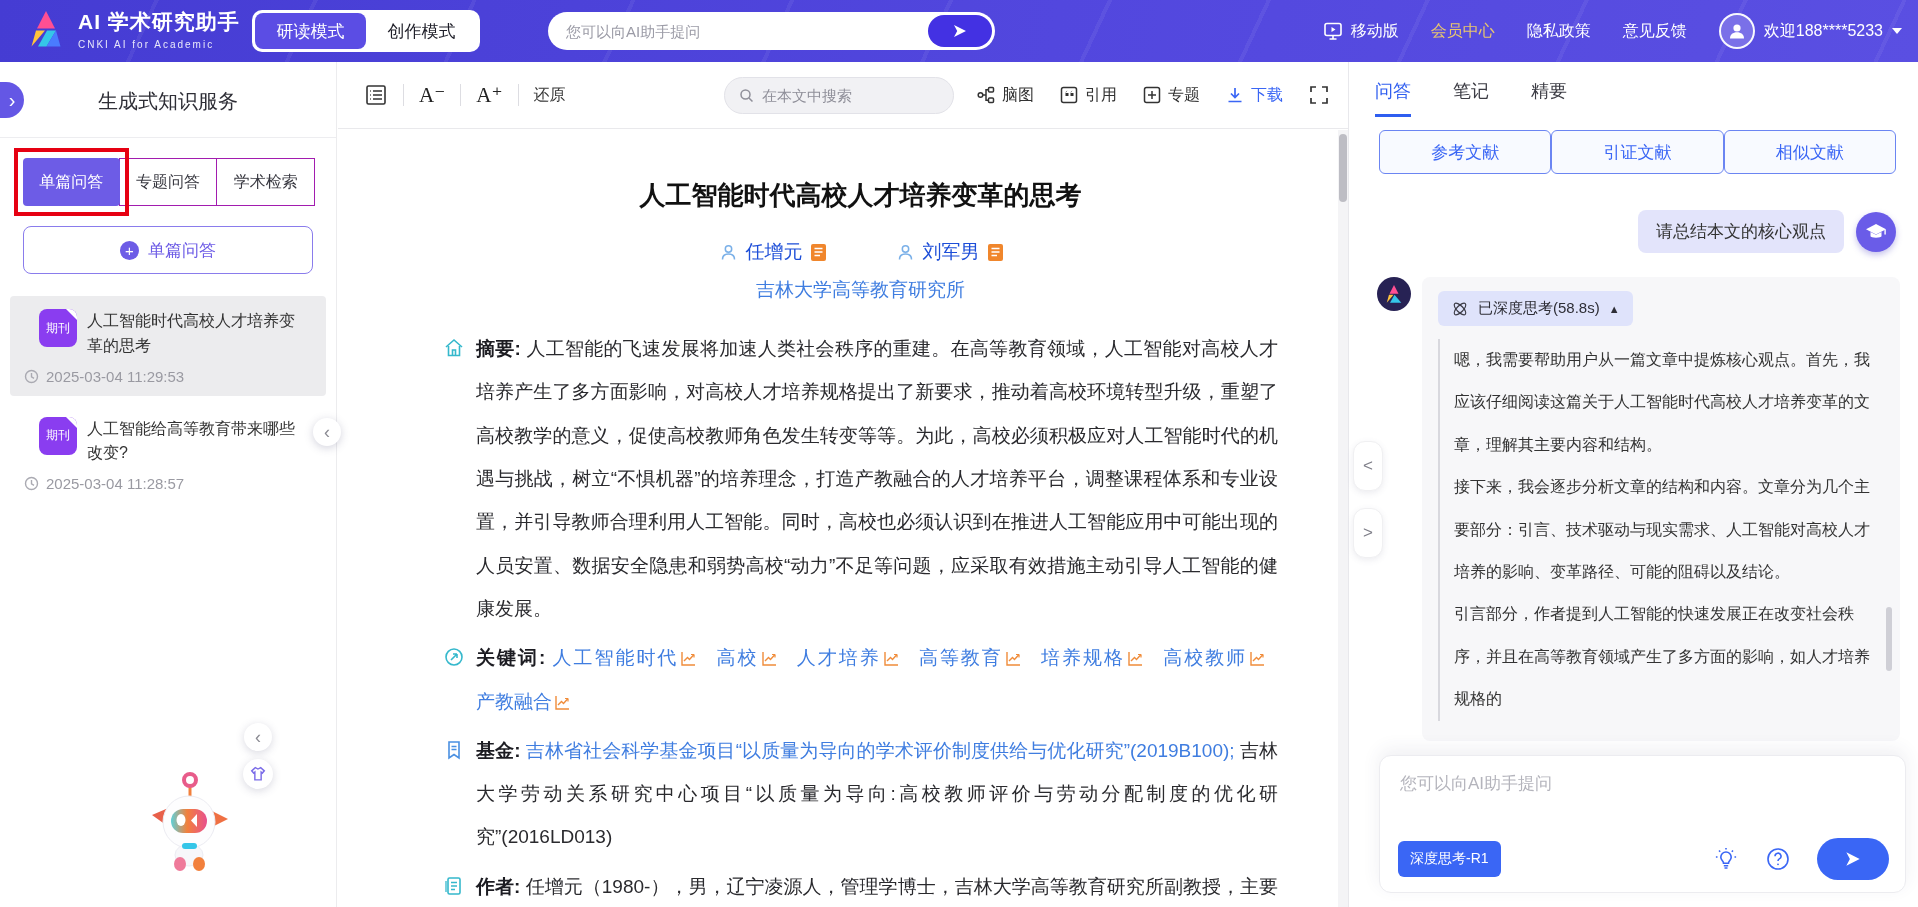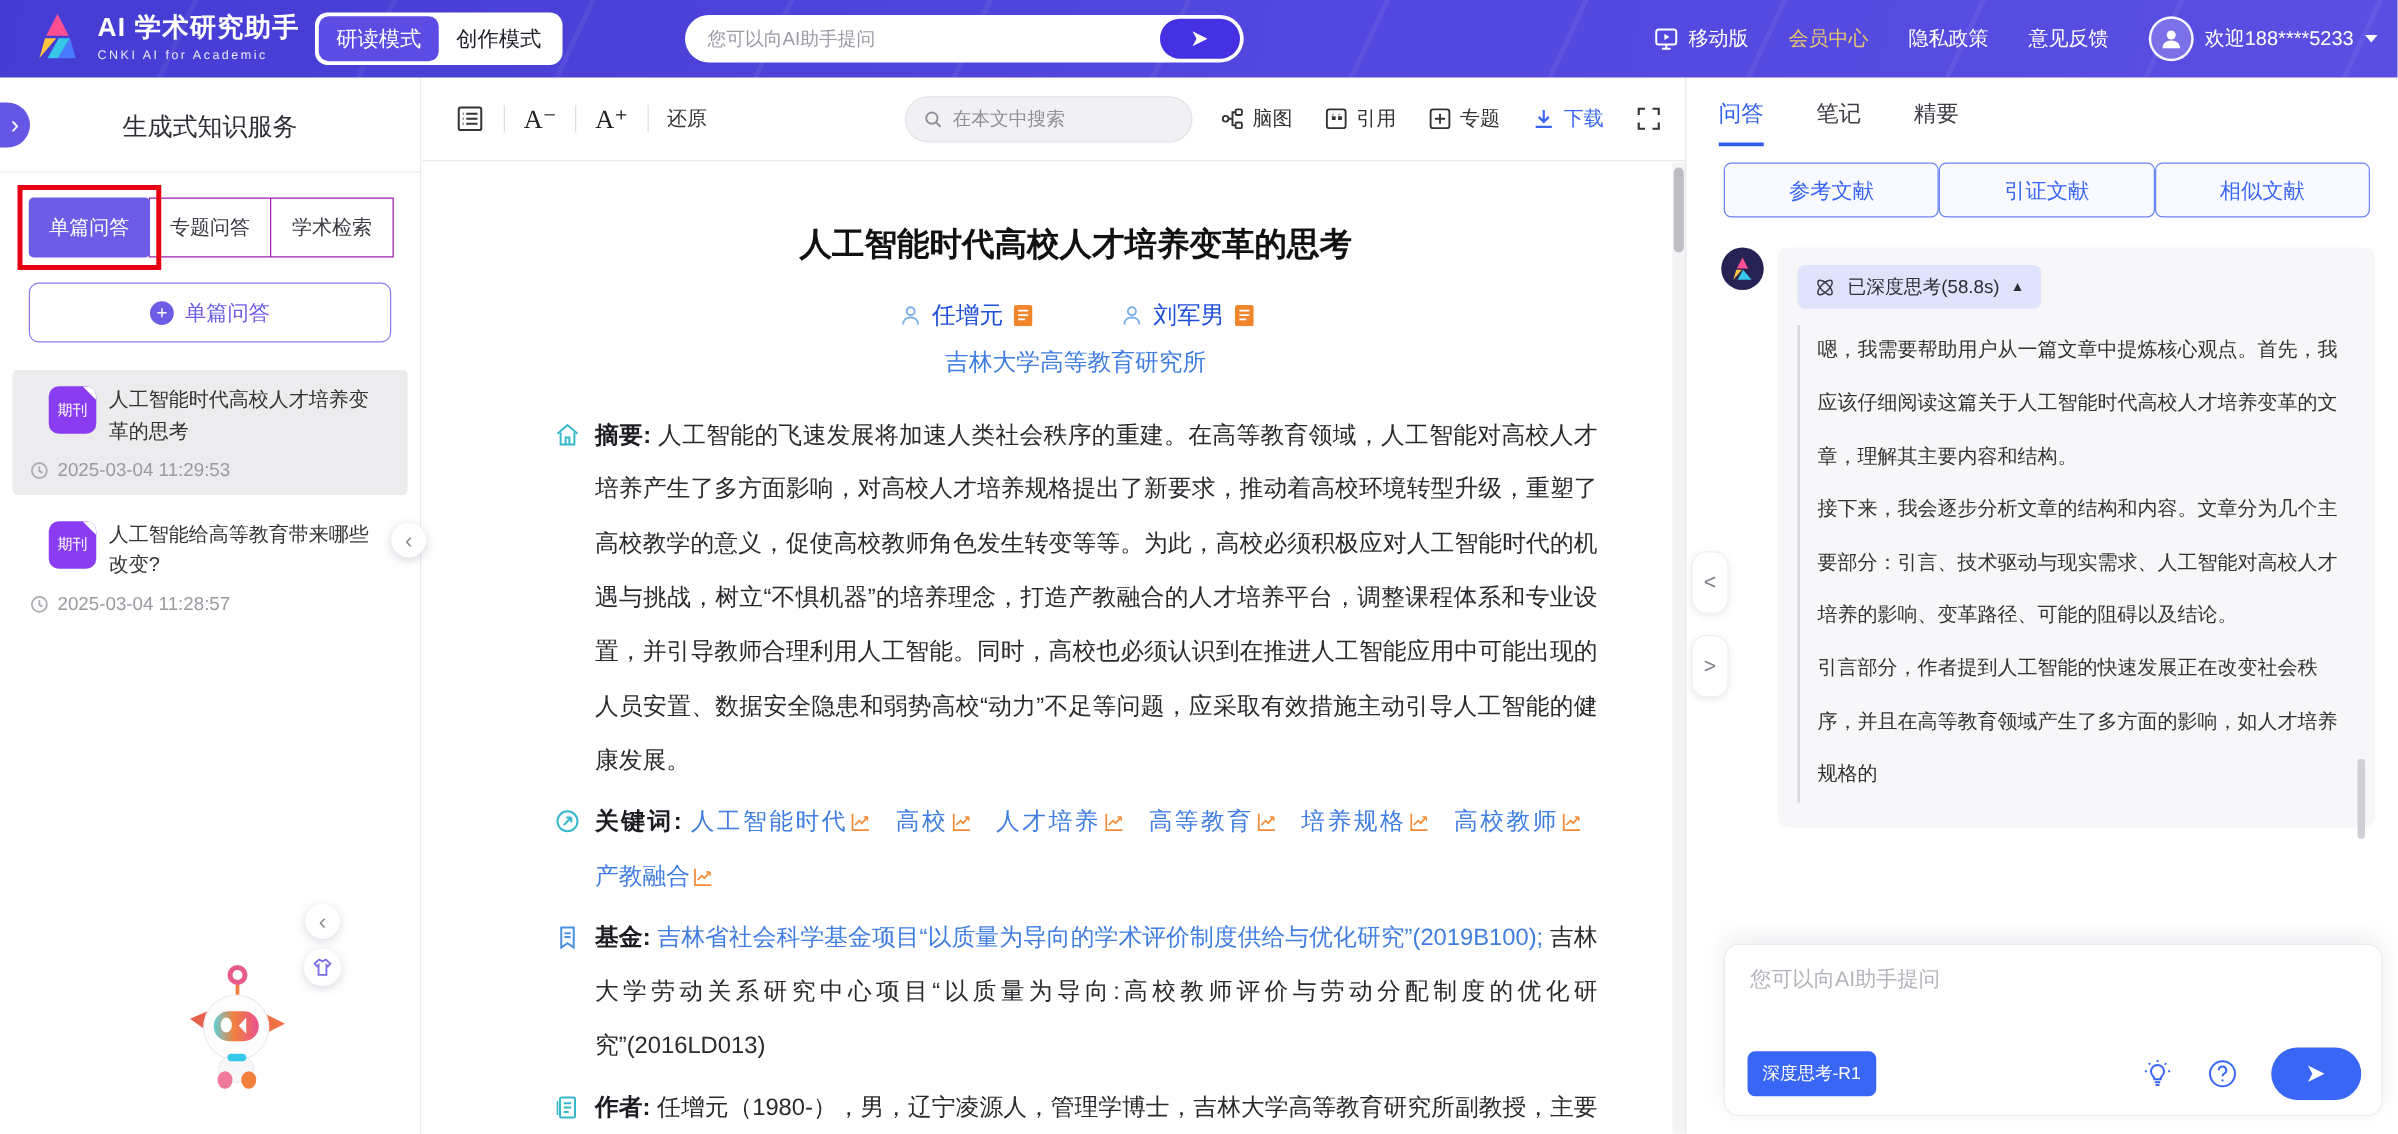--- a/index.html
+++ b/index.html
@@ -8,21 +8,21 @@
   svg { display:block; }
 
   
   .header { position:absolute; top:0; left:0; width:1918px; height:62px;
     background:linear-gradient(100deg,#453cd3 0%,#5247de 55%,#5a4fe2 100%); z-index:30; }
   .header::before { content:""; position:absolute; inset:0;
     background:repeating-linear-gradient(115deg,transparent 0 140px,rgba(255,255,255,.06) 140px 144px); pointer-events:none; }
   .brand { position:absolute; left:26px; top:8px; display:flex; align-items:center; gap:12px; }
   .brand-text .t1 { color:#fff; font-size:21px; font-weight:bold; letter-spacing:1px; }
   .brand-text .t2 { color:rgba(255,255,255,.88); font-size:10px; letter-spacing:2px; margin-top:3px; }
-  .mode-toggle { position:absolute; left:252px; top:10px; width:198px; height:42px;
+  .mode-toggle { position:absolute; left:252px; top:10px; width:228px; height:42px;
     background:#fff; border-radius:10px; display:flex; padding:3px; }
   .mode-seg { flex:1; display:flex; align-items:center; justify-content:center;
     font-size:17px; color:#1e1e28; border-radius:8px; cursor:pointer; }
   .mode-seg.active { background:#5b4de4; color:#fff; }
   .ask-bar { position:absolute; left:548px; top:12px; width:447px; height:38px;
     background:#fff; border-radius:19px; }
   .ask-bar input { position:absolute; left:18px; top:0; width:350px; height:38px;
     border:none; outline:none; background:transparent; font-size:15px; color:#333;
     font-family:inherit; }
   .ask-bar input::placeholder { color:#9b9ba6; }
@@ -506,20 +506,30 @@
     <span class="ptab">精要</span>
   </div>
 
   <div class="pbuttons">
     <div class="pbtn">参考文献</div>
     <div class="pbtn">引证文献</div>
     <div class="pbtn">相似文献</div>
   </div>
 
   <div class="chat">
+    <div class="user-row">
+      <div class="user-bubble">请总结本文的核心观点</div>
+      <div class="cap-avatar">
+        <svg width="24" height="24" viewBox="0 0 24 24" fill="#fff">
+          <path d="M12 4 L22 9.2 L12 14.4 L2 9.2 Z"></path>
+          <path d="M6.5 12 v4.2 c0 1.9 11 1.9 11 0 V12 l-5.5 2.8 Z"></path>
+          <rect x="20.4" y="9.2" width="1.4" height="5.5" rx="0.7"></rect>
+        </svg>
+      </div>
+    </div>
 
     <div class="ai-row">
       <div class="ai-avatar">
         <svg width="20" height="20" viewBox="0 0 40 40">
           <polygon points="20,2 29,19.5 11,19.5" fill="#ff4f93"></polygon>
           <polygon points="10,21.5 19,21.5 5.5,37.5" fill="#ffc43d"></polygon>
           <polygon points="21,21.5 34.5,37.5 12,37.5" fill="#35c6e8"></polygon>
         </svg>
       </div>
       <div class="ai-card">

